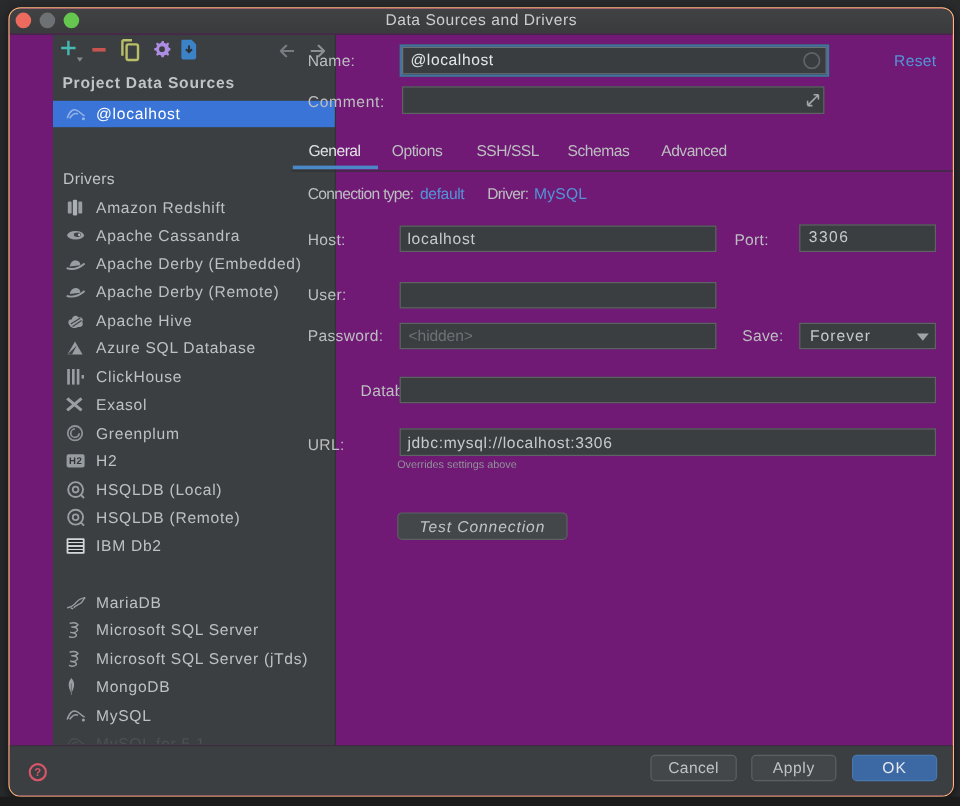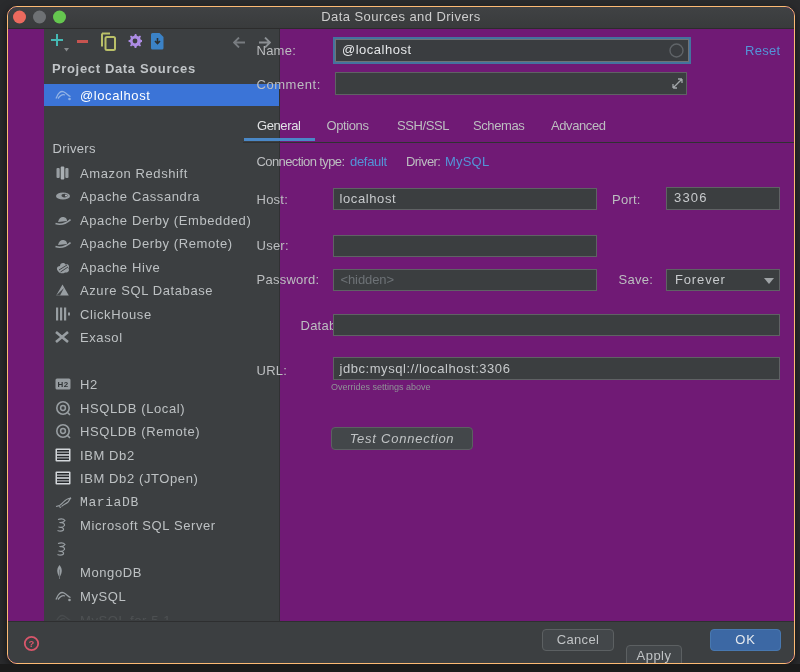--- a/index.html
+++ b/index.html
@@ -130,20 +130,27 @@
             </g>
           </svg>
         <div class="txt">ClickHouse</div>
       </div>
       <div class="row" style="top:296.5px;">
         <svg width="14" height="12" viewBox="0 0 14 12">
             <path d="M1 1 L13 11 M13 1 L1 11" stroke="#989ea2" stroke-width="2.6"></path>
           </svg>
         <div class="txt">Exasol</div>
       </div>
+      <div class="row" style="top:320.0px;">
+        <svg width="15" height="15" viewBox="0 0 15 15">
+            <circle cx="7.5" cy="7.5" r="6" stroke="#8d9397" stroke-width="1.5" fill="none"></circle>
+            <path d="M7.5 4 A3.5 3.5 0 1 0 11 7.5" stroke="#8d9397" stroke-width="1.4" fill="none"></path>
+          </svg>
+        <div class="txt">Greenplum</div>
+      </div>
       <div class="row" style="top:343.5px;">
         <svg width="16" height="13" viewBox="0 0 16 13">
             <rect x="0.5" y="1" width="15" height="11" rx="1.5" fill="#969ca0"></rect>
             <text x="8" y="9.5" font-size="8" font-weight="bold" fill="#303436" text-anchor="middle" font-family="Liberation Sans,sans-serif">H2</text>
           </svg>
         <div class="txt">H2</div>
       </div>
       <div class="row" style="top:367.0px;">
         <svg width="16" height="16" viewBox="0 0 16 16">
             <circle cx="8" cy="8" r="6.2" stroke="#989ea2" stroke-width="1.6" fill="none"></circle>
@@ -165,48 +172,37 @@
             <rect x="0.5" y="0.5" width="15" height="13" rx="1" fill="#d4d8db"></rect>
             <g fill="#24272a">
               <rect x="2" y="2" width="12" height="1.6"></rect>
               <rect x="2" y="4.6" width="12" height="1.6"></rect>
               <rect x="2" y="7.8" width="12" height="1.6"></rect>
               <rect x="2" y="10.4" width="12" height="1.6"></rect>
             </g>
           </svg>
         <div class="txt">IBM Db2</div>
       </div>
-      <div class="row" style="top:437.5px;">
-        <svg width="16" height="14" viewBox="0 0 16 14">
-            <rect x="0.5" y="0.5" width="15" height="13" rx="1" fill="#d4d8db"></rect>
-            <g fill="#24272a">
-              <rect x="2" y="2" width="12" height="1.6"></rect>
-              <rect x="2" y="4.6" width="12" height="1.6"></rect>
-              <rect x="2" y="7.8" width="12" height="1.6"></rect>
-              <rect x="2" y="10.4" width="12" height="1.6"></rect>
-            </g>
-          </svg>
-        <div class="txt">IBM Db2 (JTOpen)</div>
-      </div>
-      <div class="row" style="top:461.0px;font-family:Liberation Mono, monospace;">
+      <div class="row" style="top:461.0px;">
         <svg width="17" height="12" viewBox="0 0 17 12">
             <path d="M1 10.5 C4 10 6.5 8.5 8.5 6 C10.5 3.5 12.5 2.5 16 2 C14 3.5 14.5 5 12.5 6.5 C10.5 8 8 8.5 6.5 10.5 M4 10.5 L6 11.5" stroke="#989ea2" stroke-width="1.2" fill="none"></path>
           </svg>
         <div class="txt">MariaDB</div>
       </div>
       <div class="row" style="top:484.5px;">
         <svg width="13" height="15" viewBox="0 0 13 15">
             <path d="M3 2 Q8 0.5 10 3 Q8.5 5.5 4.5 5 M4.5 5 Q10 5 9.5 8 Q7.5 10.5 3.5 9.5 M3.5 9.5 Q9.5 10 8.5 12.5 Q6 14.5 2.5 13" stroke="#989ea2" stroke-width="1.2" fill="none"></path>
           </svg>
         <div class="txt">Microsoft SQL Server</div>
       </div>
       <div class="row" style="top:508.0px;">
         <svg width="13" height="15" viewBox="0 0 13 15">
             <path d="M3 2 Q8 0.5 10 3 Q8.5 5.5 4.5 5 M4.5 5 Q10 5 9.5 8 Q7.5 10.5 3.5 9.5 M3.5 9.5 Q9.5 10 8.5 12.5 Q6 14.5 2.5 13" stroke="#989ea2" stroke-width="1.2" fill="none"></path>
           </svg>
+        <div class="txt">Microsoft SQL Server (jTds)</div>
       </div>
       <div class="row" style="top:531.5px;">
         <svg width="9" height="15" viewBox="0 0 9 15">
             <path d="M4.5 0.5 C7 3.5 8 7 4.5 13 C1 7 2 3.5 4.5 0.5 Z" fill="#989ea2"></path>
             <path d="M4.5 5 V14.5" stroke="#6f7478" stroke-width="1"></path>
           </svg>
         <div class="txt">MongoDB</div>
       </div>
       <div class="row" style="top:555.0px;">
         <svg width="17" height="13" viewBox="0 0 17 13">
@@ -261,18 +257,18 @@
     <div class="lbl" style="left:248.5px; top:355.5px;">URL:</div>
     <div class="field" style="left:324.5px; top:350px; width:447.5px; height:23px; line-height:21px; padding-left:6px; letter-spacing:0.55px;">jdbc:mysql://localhost:3306</div>
     <div class="abs" style="left:323px; top:374.5px; font-size:9px; letter-spacing:0px; color:#8f9396;">Overrides settings above</div>
     <div class="btn" style="left:323px; top:420px; width:142px; height:23px; line-height:21px; letter-spacing:0.75px;font-style:italic;">Test Connection</div>
     <div id="footer">
       <svg class="abs" style="left:14.5px; top:13px;" width="17" height="17" viewBox="0 0 17 17">
           <circle cx="8.5" cy="8.5" r="6.7" stroke="#d8566b" stroke-width="1.8" fill="none"></circle>
           <text x="8.5" y="12" font-size="9.5" font-weight="bold" fill="#d8566b" text-anchor="middle" font-family="Liberation Sans,sans-serif">?</text>
         </svg>
       <div class="btn" style="left:534px; top:7px; width:72px; height:22px; line-height:20px;">Cancel</div>
-      <div class="btn" style="left:618px; top:7px; width:56px; height:22px; line-height:20px; letter-spacing:0.5px;margin-top:16px;">Apply</div>
+      <div class="btn" style="left:618px; top:7px; width:71px; height:22px; line-height:20px; letter-spacing:0.5px;">Apply</div>
       <div class="btn" style="left:702px; top:7px; width:71px; height:22px; line-height:20px; background:#3c68a4; border-color:#4878b0; color:#e6eaef; letter-spacing:0.8px;">OK</div>
     </div>
   </div>
   <div id="below"></div>
 </div>
 
 </body></html>

